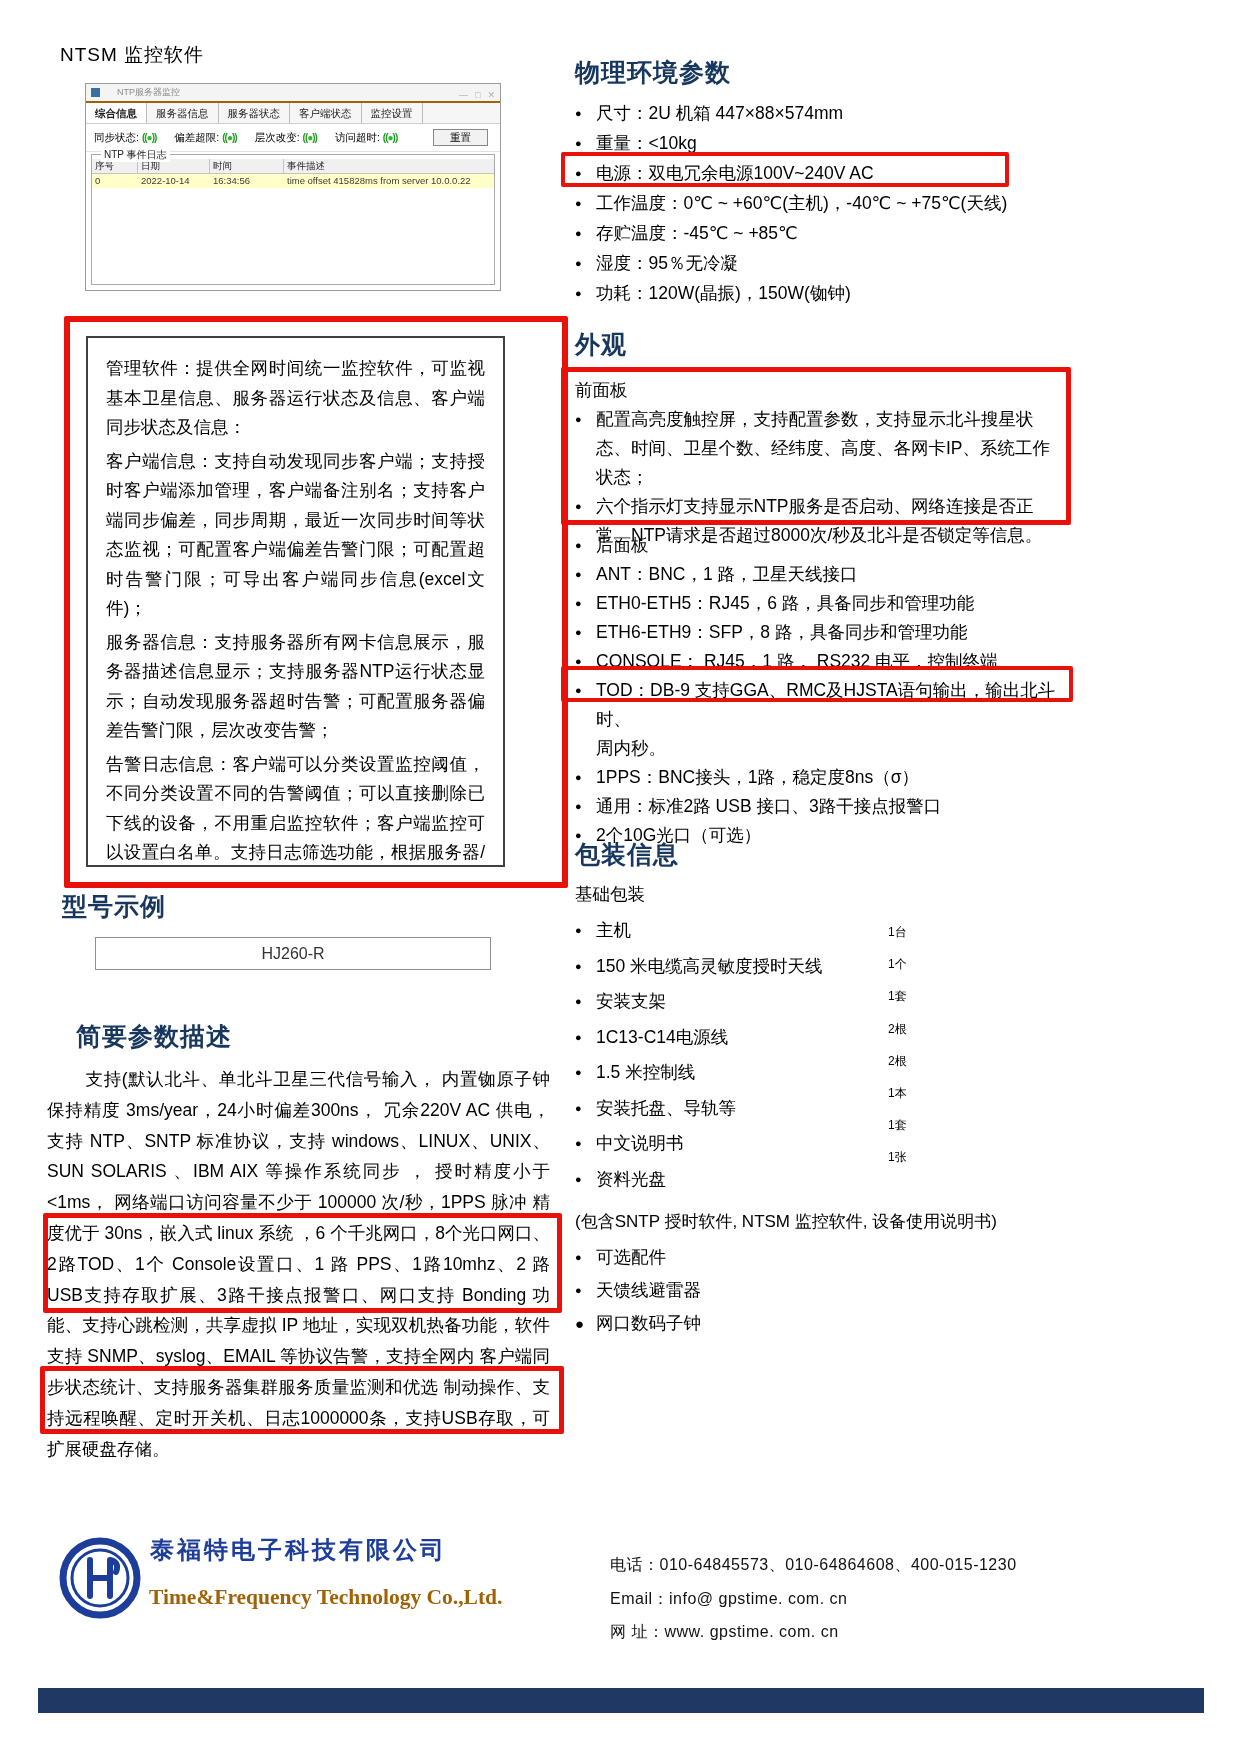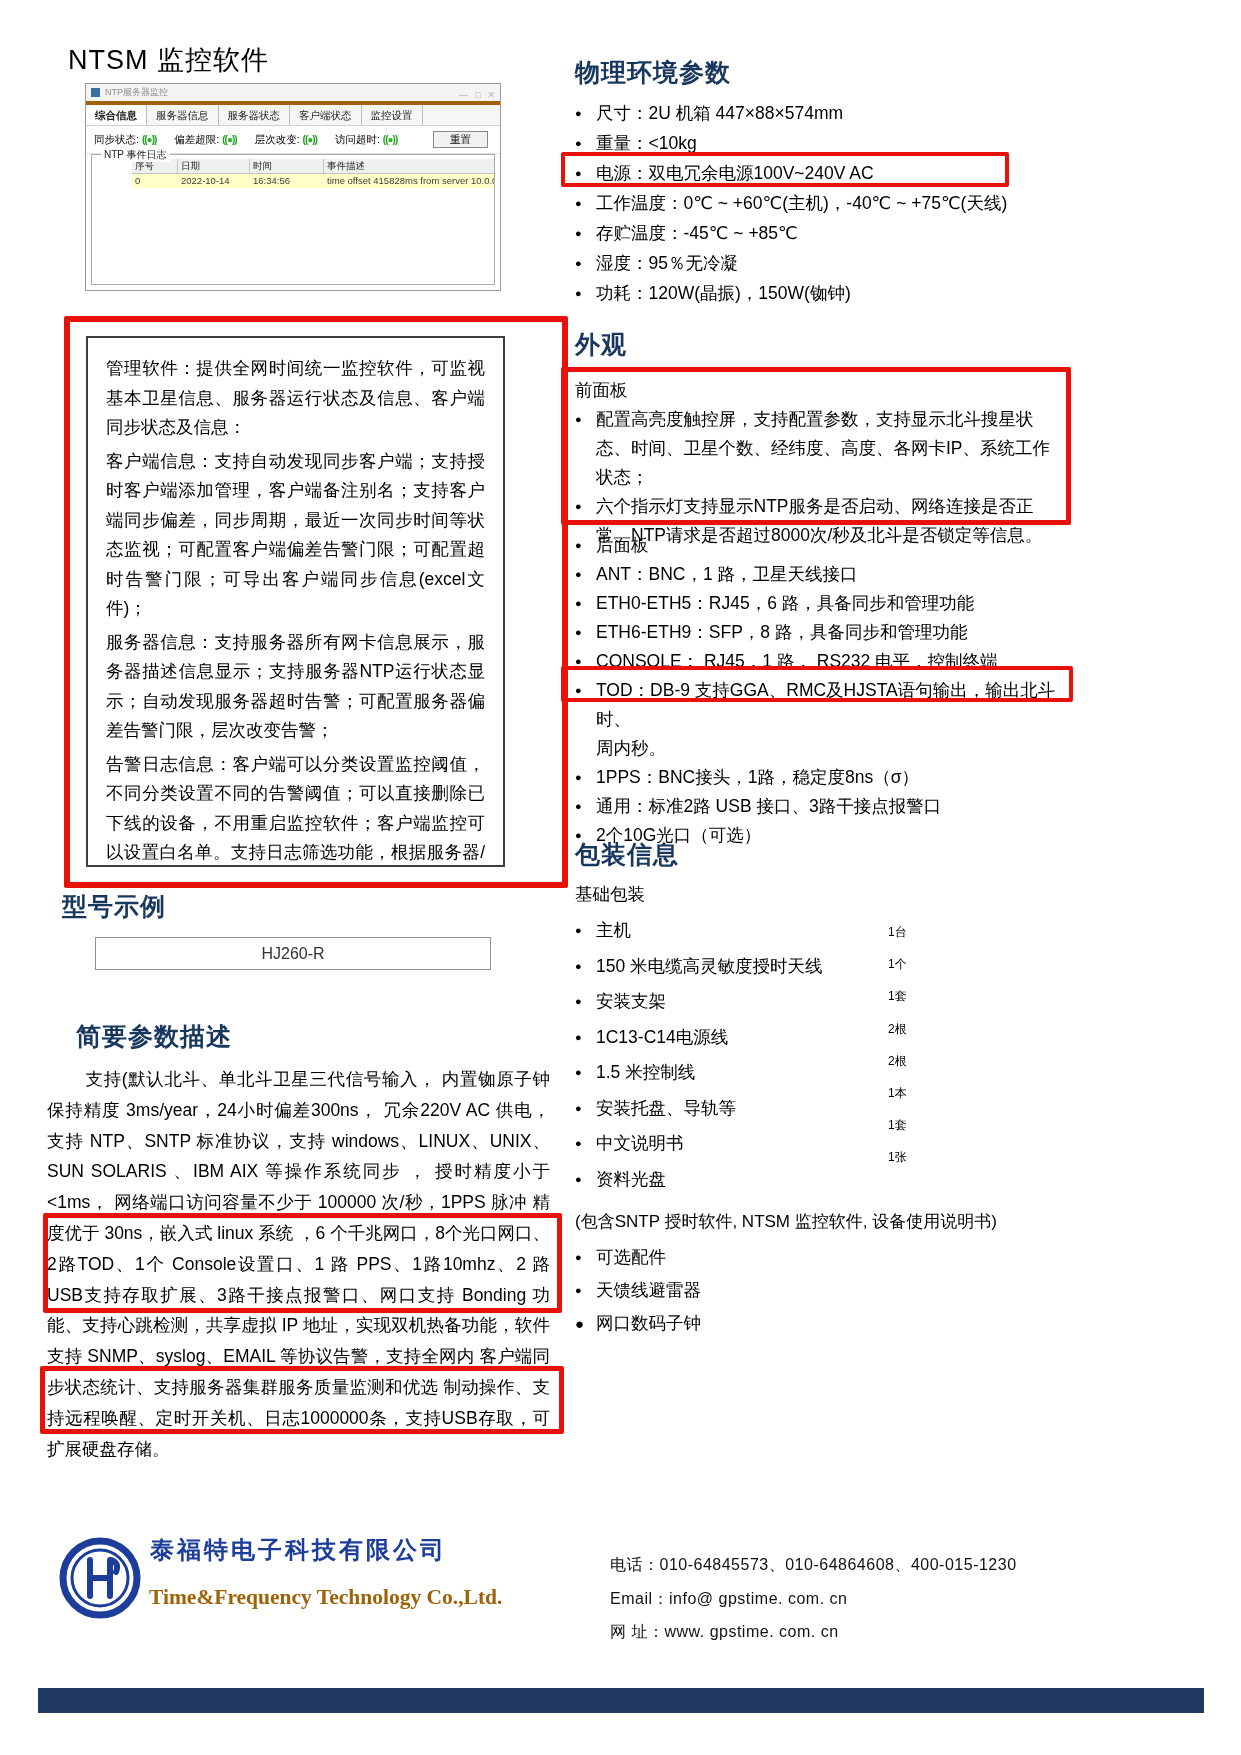--- a/index.html
+++ b/index.html
@@ -1,41 +1,41 @@
 <!DOCTYPE html>
 <html><head>
 <meta charset="utf-8">
 <style>
   html,body{margin:0;padding:0;background:#ffffff;}
   .page{position:relative;width:1241px;height:1755px;background:#fff;overflow:hidden;
         font-family:"Liberation Sans","DejaVu Sans",sans-serif;color:#000;}
 
   
-  .left-title{position:absolute;left:68px;top:42px;font-size:27px;letter-spacing:1px;}
+  .left-title{position:absolute;left:60px;top:42px;font-size:19px;letter-spacing:1px;}
 
   .window{position:absolute;left:85px;top:83px;width:416px;height:208px;background:#fff;
           border:1px solid #9a9a9a;box-sizing:border-box;}
   .titlebar{height:17px;background:#f4f4f4;display:flex;align-items:center;padding:0 5px;
-            border-bottom:4px solid #a16207;}
+            border-bottom:2px solid #a16207;gap:12px;}
   .win-icon{width:9px;height:9px;background:#3a6ea5;margin-right:5px;flex:0 0 auto;}
   .win-title{font-size:9px;color:#8d8d8d;flex:1;white-space:nowrap;overflow:hidden;}
   .win-ctrl{font-size:9px;color:#b0b0b0;margin-left:7px;cursor:default;}
   .tabbar{display:flex;height:20px;background:#f6f6f6;border-bottom:1px solid #cfcfcf;
           align-items:stretch;}
   .tab{font-size:10.5px;color:#222;padding:4px 9px 0 9px;border-right:1px solid #bbb;
        white-space:nowrap;}
   .tab.active{background:#fff;font-weight:bold;}
   .statusbar{display:flex;align-items:center;height:27px;border-bottom:1px solid #e2e2e2;
              padding:0 8px;}
   .status-item{display:flex;align-items:center;font-size:10.5px;margin-right:18px;white-space:nowrap;}
   .sig{color:#1fa01f;font-size:10px;font-weight:bold;margin-left:3px;letter-spacing:-1px;}
   .sig .dot{color:#2db82d;}
   .reset-btn{margin-left:auto;margin-right:4px;font-size:10.5px;border:1px solid #888;
              background:#f2f2f2;padding:1px 16px;line-height:13px;}
-  .loggroup{position:absolute;left:5px;right:5px;top:70px;bottom:5px;border:1px solid #aaa;padding-left:40px;}
+  .loggroup{position:absolute;left:5px;right:5px;top:70px;bottom:5px;border:1px solid #aaa;}
   .legend{position:absolute;top:-7px;left:9px;background:#fff;font-size:10px;padding:0 3px;color:#222;}
   .logheader{display:flex;height:14px;background:#f0f0f0;border-bottom:1px solid #c4c4c4;
              font-size:9.5px;color:#222;margin-top:4px;}
   .logheader .cell{border-right:1px solid #c4c4c4;padding:1px 3px;box-sizing:border-box;
                    white-space:nowrap;overflow:hidden;}
   .logrow{display:flex;height:14px;background:#ffffc8;font-size:9.5px;color:#3c3c3c;}
   .logrow .cell{padding:1px 3px;box-sizing:border-box;white-space:nowrap;overflow:hidden;}
   .c0{width:46px;}.c1{width:72px;}.c2{width:74px;}.c3{flex:1;border-right:none!important;}
 
   .mgmt-box{position:absolute;left:86px;top:336px;width:419px;height:531px;

